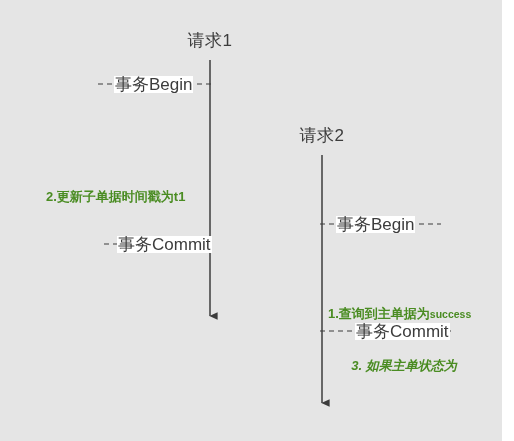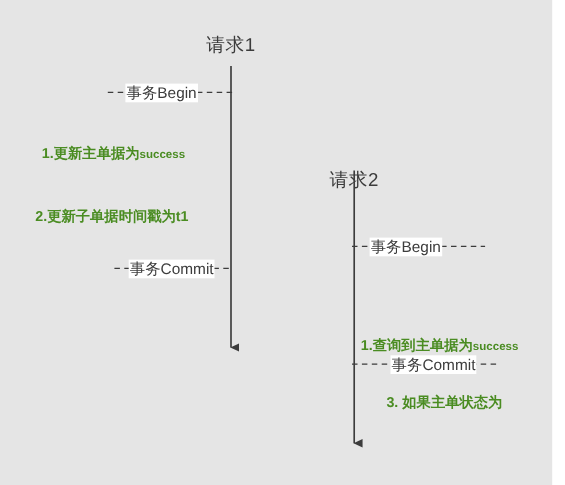--- a/index.html
+++ b/index.html
@@ -29,21 +29,21 @@
     color: #3c3c3c;
     font-size: 17px;
     line-height: 20px;
     letter-spacing: 0.5px;
     white-space: nowrap;
     transform: translateX(-50%);
   }
   .evt-label {
     position: absolute;
     color: #3c3c3c;
-    font-size: 14px;
+    font-size: 17px;
     line-height: 17px;
     white-space: nowrap;
     background: #ffffff;
     padding: 0 1px;
   }
   .step-label {
     position: absolute;
     color: #4a8c22;
     font-size: 13px;
     line-height: 18px;
@@ -74,37 +74,34 @@
 
     <line x1="322" y1="155" x2="322" y2="403" stroke="#3c3c3c" stroke-width="1.5" marker-end="url(#arrowhead)"></line>
 
     <line x1="98" y1="84" x2="212" y2="84" stroke="#3c3c3c" stroke-width="1.2" stroke-dasharray="5 4"></line>
     <line x1="104" y1="244" x2="212" y2="244" stroke="#3c3c3c" stroke-width="1.2" stroke-dasharray="5 4"></line>
     <line x1="320" y1="224" x2="441" y2="224" stroke="#3c3c3c" stroke-width="1.2" stroke-dasharray="5 4"></line>
     <line x1="320" y1="331" x2="452" y2="331" stroke="#3c3c3c" stroke-width="1.2" stroke-dasharray="5 4"></line>
   </svg>
 
   <div class="lane-title" style="left:210px; top:31px;">请求1</div>
-  <div class="lane-title" style="left:322px; top:126px;margin-top:28px;">请求2</div>
+  <div class="lane-title" style="left:322px; top:126px;">请求2</div>
 
   <div class="evt-label" style="left:114px; top:76px;">事务Begin</div>
   <div class="evt-label" style="left:117px; top:236px;">事务Commit</div>
   <div class="evt-label" style="left:336px; top:216px;">事务Begin</div>
   <div class="evt-label" style="left:355px; top:323px;">事务Commit</div>
 
-  <div class="step-label" style="left:38px; top:131px;">
-    <span>1.更新主单据为</span><span class="sm">success</span>
-  </div>
 
-  <div class="step-label" style="left:32px; top:188px;">
+  <div class="step-label" style="left:46px; top:188px;">
     <span>2.更新子单据时间戳为t1</span><span class="sm"></span>
   </div>
 
 
   <div class="step-label" style="left:328px; top:305px;">
     <span>1.查询到主单据为</span><span class="sm">success</span>
   </div>
 
-  <div class="step-label centered" style="left:404px; top:357px;">
+  <div class="step-label centered" style="left:404px; top:357px;font-style:italic;">
     <div>3. 如果主单状态为</div>
   </div>
 
 </div>
 
 </body></html>

